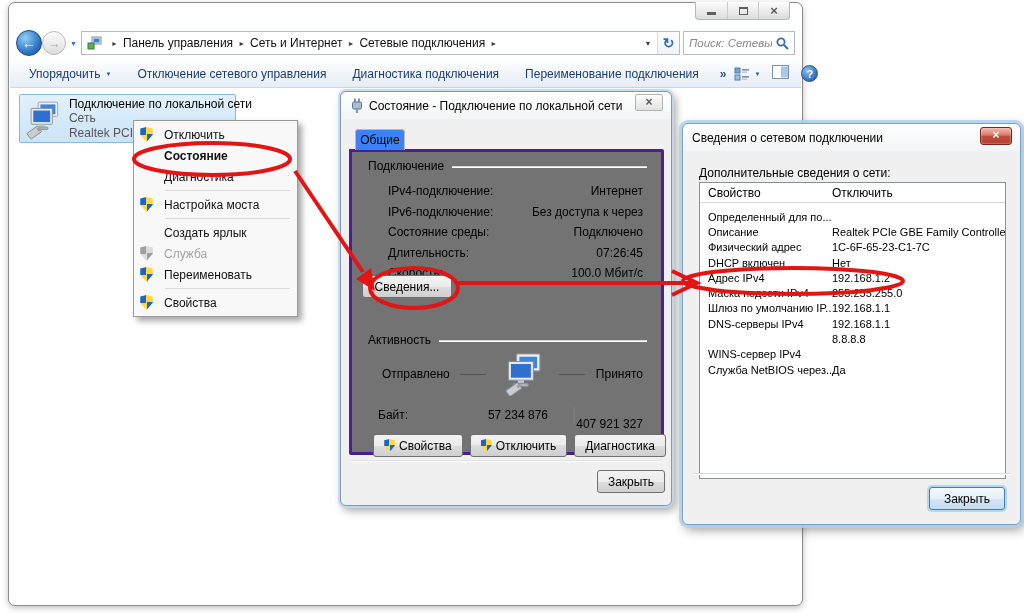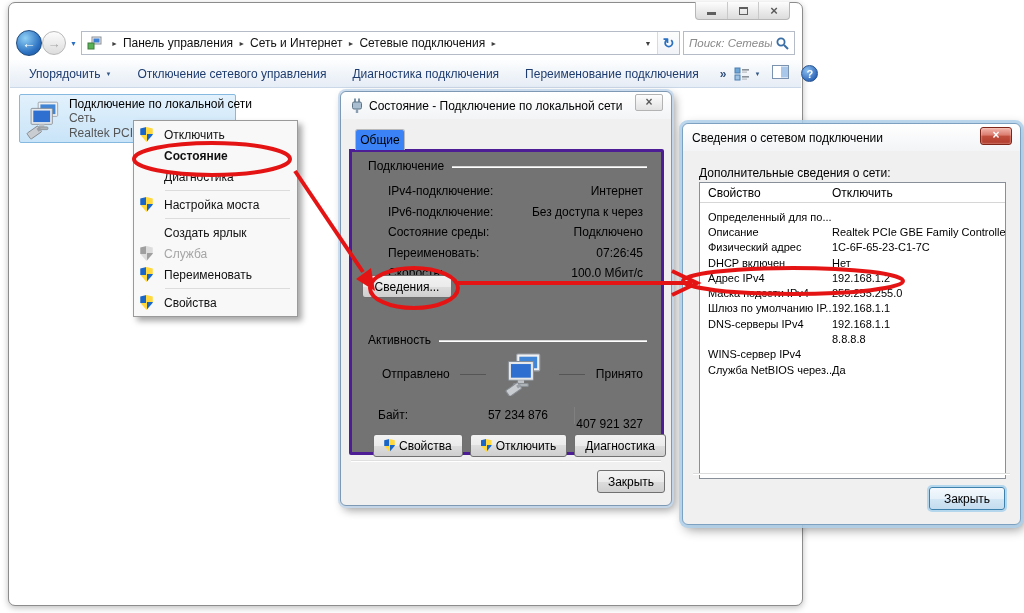--- a/index.html
+++ b/index.html
@@ -393,21 +393,21 @@
         </div>
         <div class="prop-row">
           <span>IPv6-подключение:</span>
           <span>Без доступа к через</span>
         </div>
         <div class="prop-row">
           <span>Состояние среды:</span>
           <span>Подключено</span>
         </div>
         <div class="prop-row">
-          <span>Переименовать:</span>
+          <span>Длительность:</span>
           <span>07:26:45</span>
         </div>
         <div class="prop-row">
           <span>Скорость:</span>
           <span>100.0 Мбит/с</span>
         </div>
       </div>
       <button class="w7btn details-btn">Сведения...</button>
 
       <div class="group-hdr" style="top:181px;">

